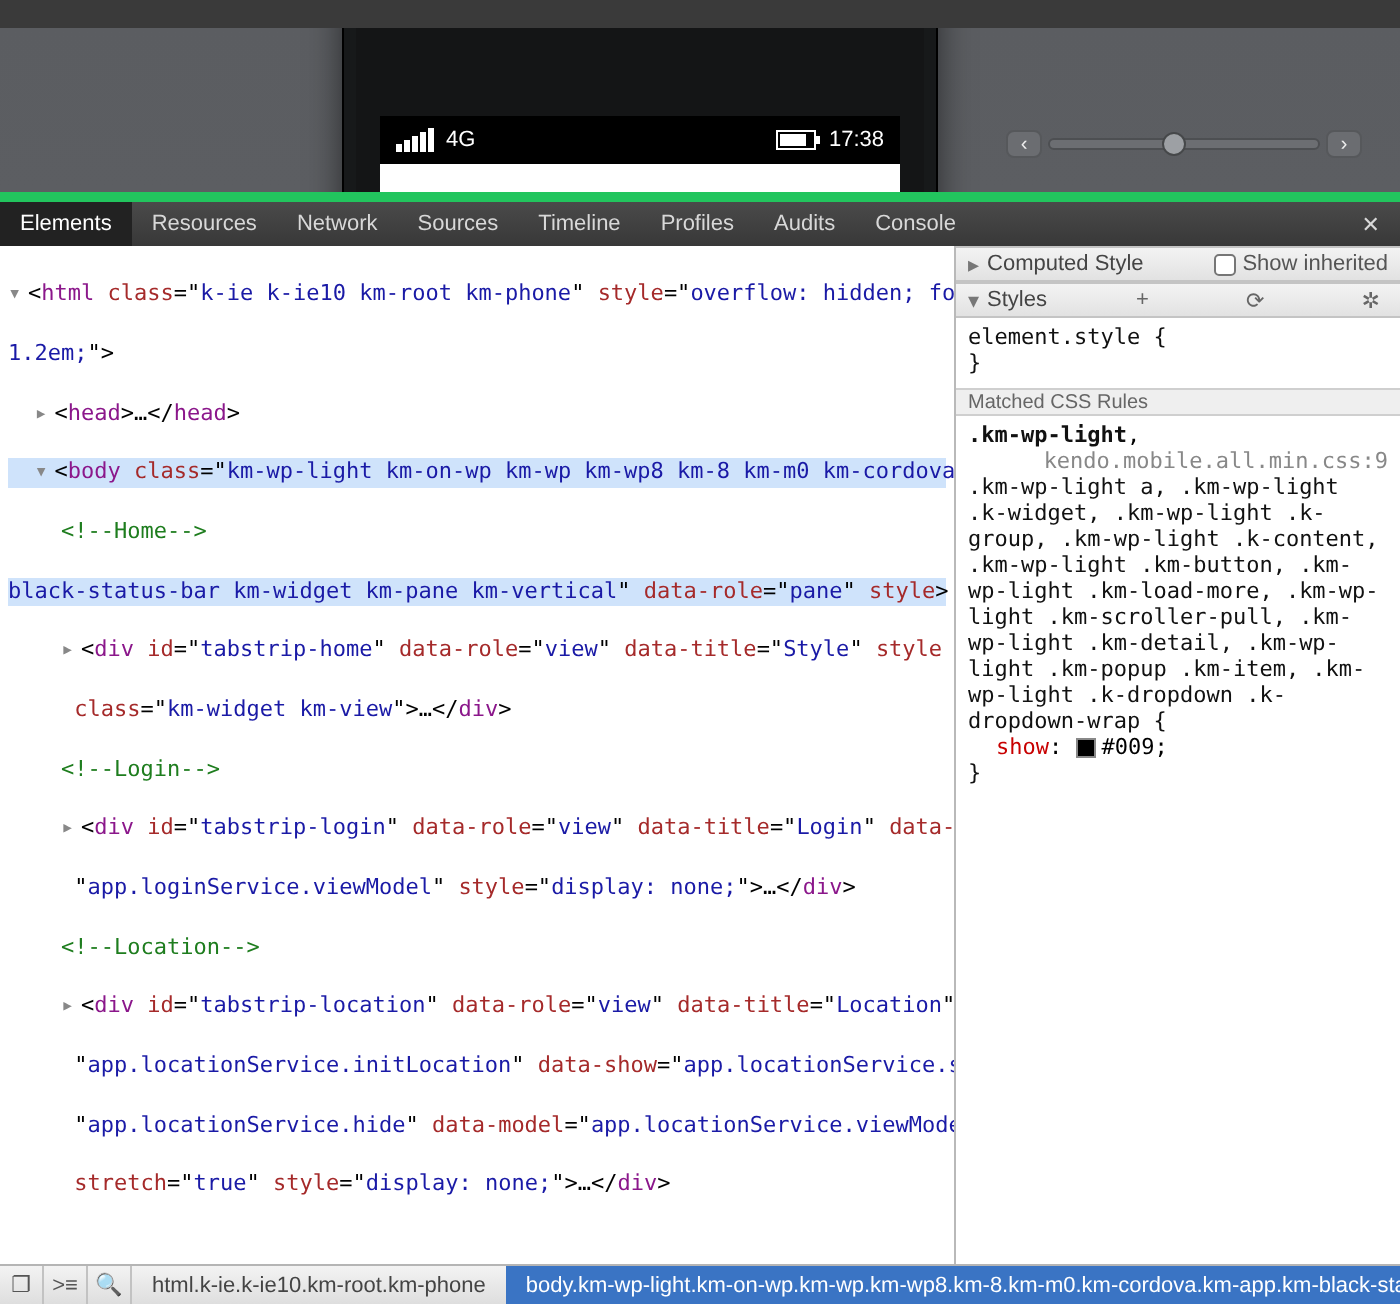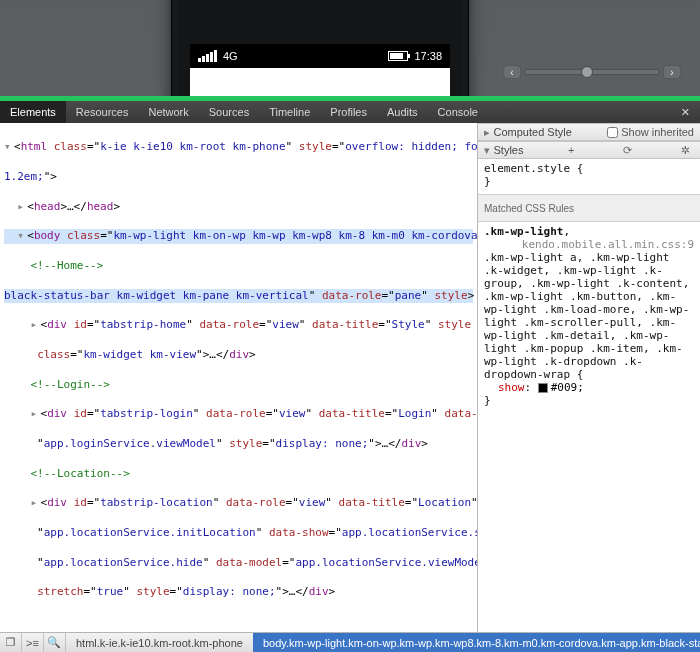--- a/index.html
+++ b/index.html
@@ -1,19 +1,19 @@
 <!DOCTYPE html>
 <html><head>
 <meta charset="utf-8">
 <style>
   * { box-sizing: border-box; margin: 0; padding: 0; }
   body { font-family: 'Segoe UI', Arial, sans-serif; font-size: 12px; background: #3a3a3a; width: 700px; height: 652px; overflow: hidden; display: flex; flex-direction: column; }
   
   
-  .sim-area { position: relative; height: 478px; background: linear-gradient(#5b5d61, #5c5e62); overflow: hidden; }
+  .sim-area { position: relative; height: 478px; background: linear-gradient(#5b5d61, #5c5e62); overflow: hidden; margin-top: 14px; }
   .phone { position: absolute; left: 172px; top: -26px; width: 296px; height: 512px; background: #17191a; border-radius: 14px; padding: 6px; box-shadow: 0 0 0 1px #000, 0 2px 18px rgba(0,0,0,.6); }
   .phone-inner { position: relative; width: 100%; height: 100%; background: #141516; border-radius: 8px; padding: 8px; }
   .screen { position: absolute; top: 64px; left: 12px; right: 12px; bottom: 12px; background: #fff; overflow: hidden; }
   
   .statusbar { height: 24px; background: #000; color: #fff; display: flex; align-items: center; padding: 0 8px; font-size: 11px; }
   .statusbar .sig { display:flex; align-items:flex-end; gap:1px; margin-right:6px; }
   .statusbar .sig span { width:3px; background:#fff; display:block; }
   .statusbar .sig span:nth-child(1){height:4px}
   .statusbar .sig span:nth-child(2){height:6px}
   .statusbar .sig span:nth-child(3){height:8px}
@@ -53,21 +53,21 @@
   .side-sec-h .tri2{color:#777;margin-right:4px;}
   .side-sec-h .glyph{margin-left:auto;color:#666;padding:0 4px;cursor:default;}
   .show-inh{margin-left:auto;display:flex;align-items:center;gap:3px;color:#555;}
   .show-inh input{width:11px;height:11px;}
   .side-body { padding:3px 6px 6px; font-family:Menlo,Consolas,monospace; font-size:11px; }
   .rule-src{color:#888; float:right; }
   .sel{color:#111;}
   .prop{color:#c80000;}
   .pval{color:#000;}
   .swatch{display:inline-block;width:10px;height:10px;background:#000;border:1px solid #888;vertical-align:middle;margin-right:3px;}
-  .matched-h{height:28px;background:#efefef;border-top:1px solid #cfcfcf;border-bottom:1px solid #cfcfcf;padding:0 6px;font-size:10px;color:#666;display:flex;align-items:center;}
+  .matched-h{height:14px;background:#efefef;border-top:1px solid #cfcfcf;border-bottom:1px solid #cfcfcf;padding:0 6px;font-size:10px;color:#666;display:flex;align-items:center;}
   
   .dt-footer { height:20px; background:linear-gradient(#f3f3f3,#dedede); border-top:1px solid #b5b5b5; display:flex; align-items:stretch; font-size:11px; }
   .ft-btn{width:22px;display:flex;align-items:center;justify-content:center;border-right:1px solid #c2c2c2;color:#555;}
   .breadcrumb{display:flex;align-items:stretch;flex:1;min-width:0;overflow:hidden;}
   .crumb{padding:0 10px;display:flex;align-items:center;color:#444;white-space:nowrap;position:relative;}
   .crumb.active{background:#3a74c4;color:#fff;flex:1;}
 </style>
 </head>
 <body>
 

